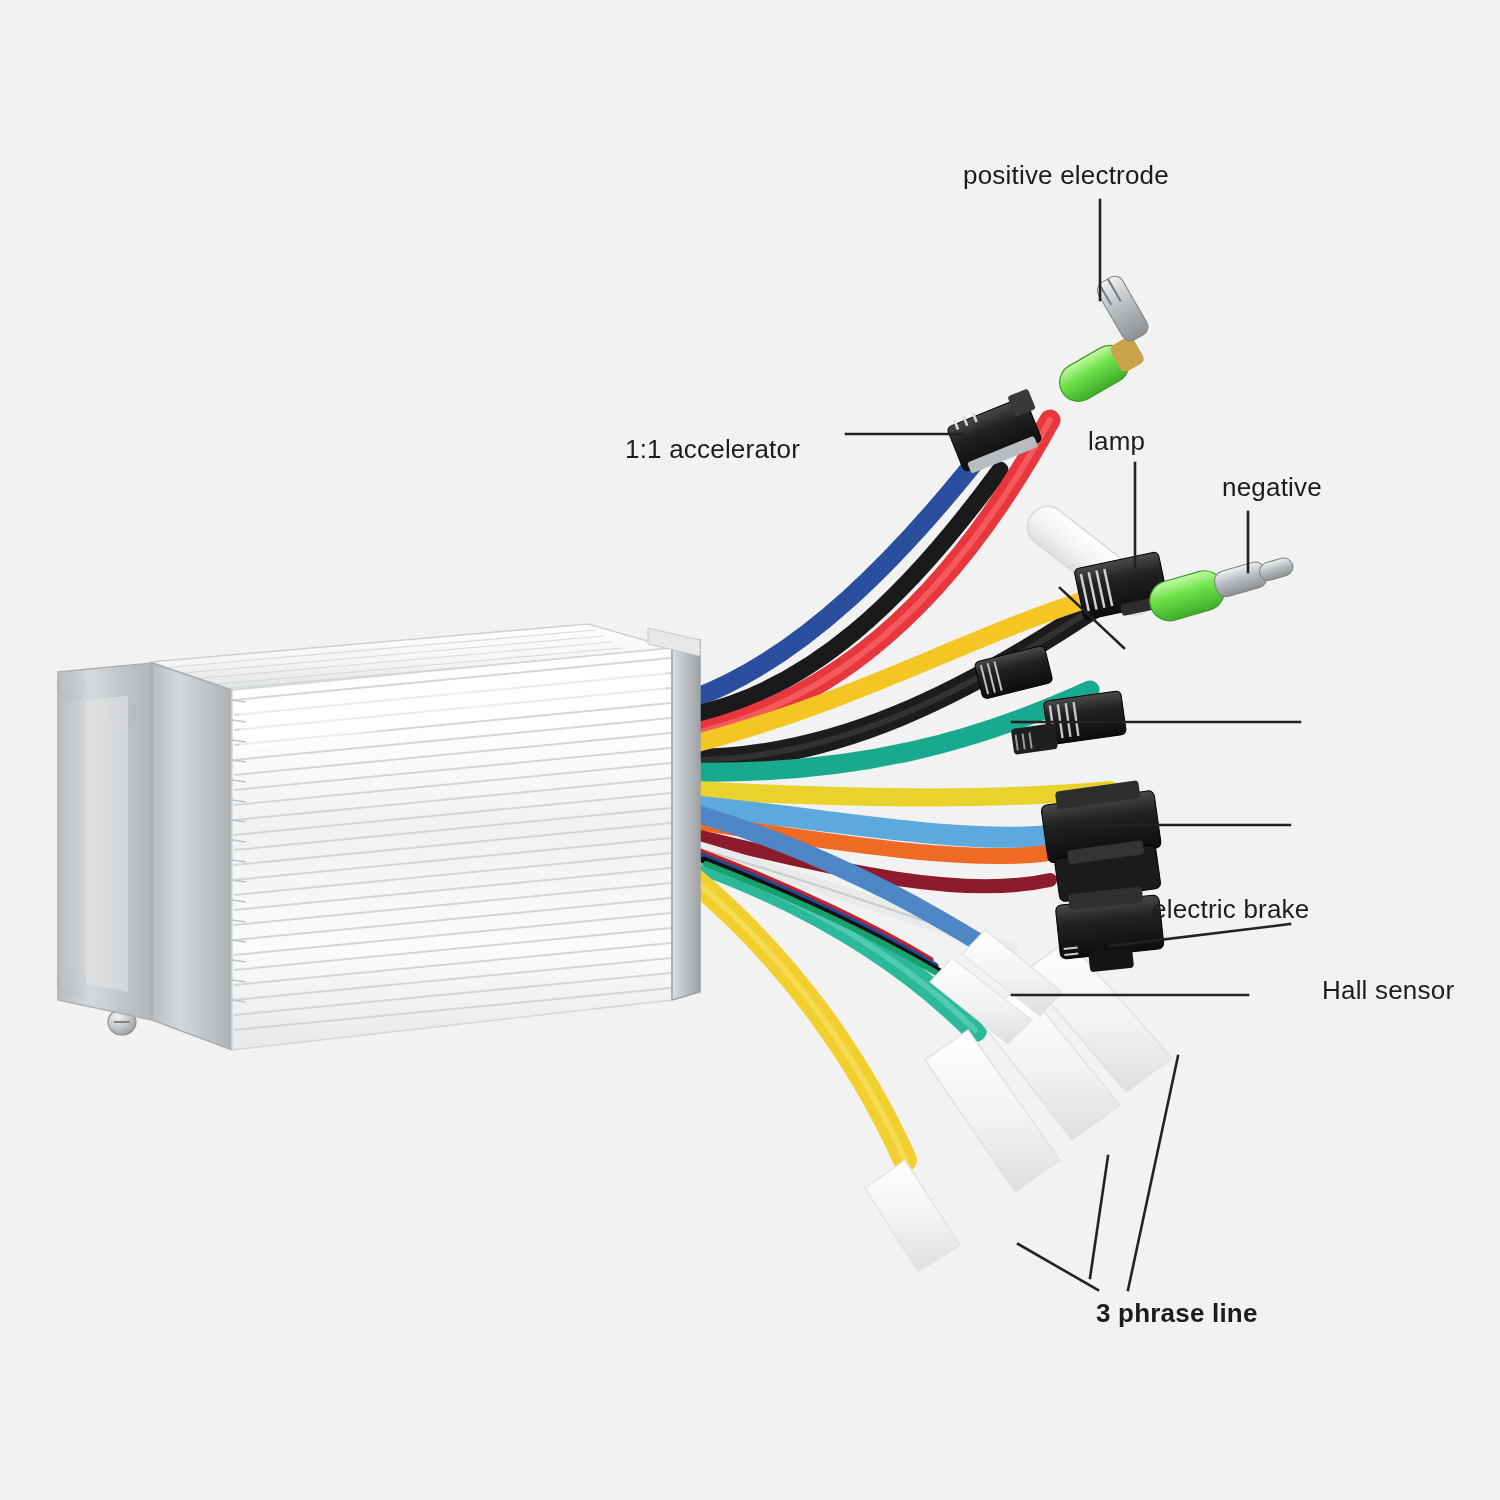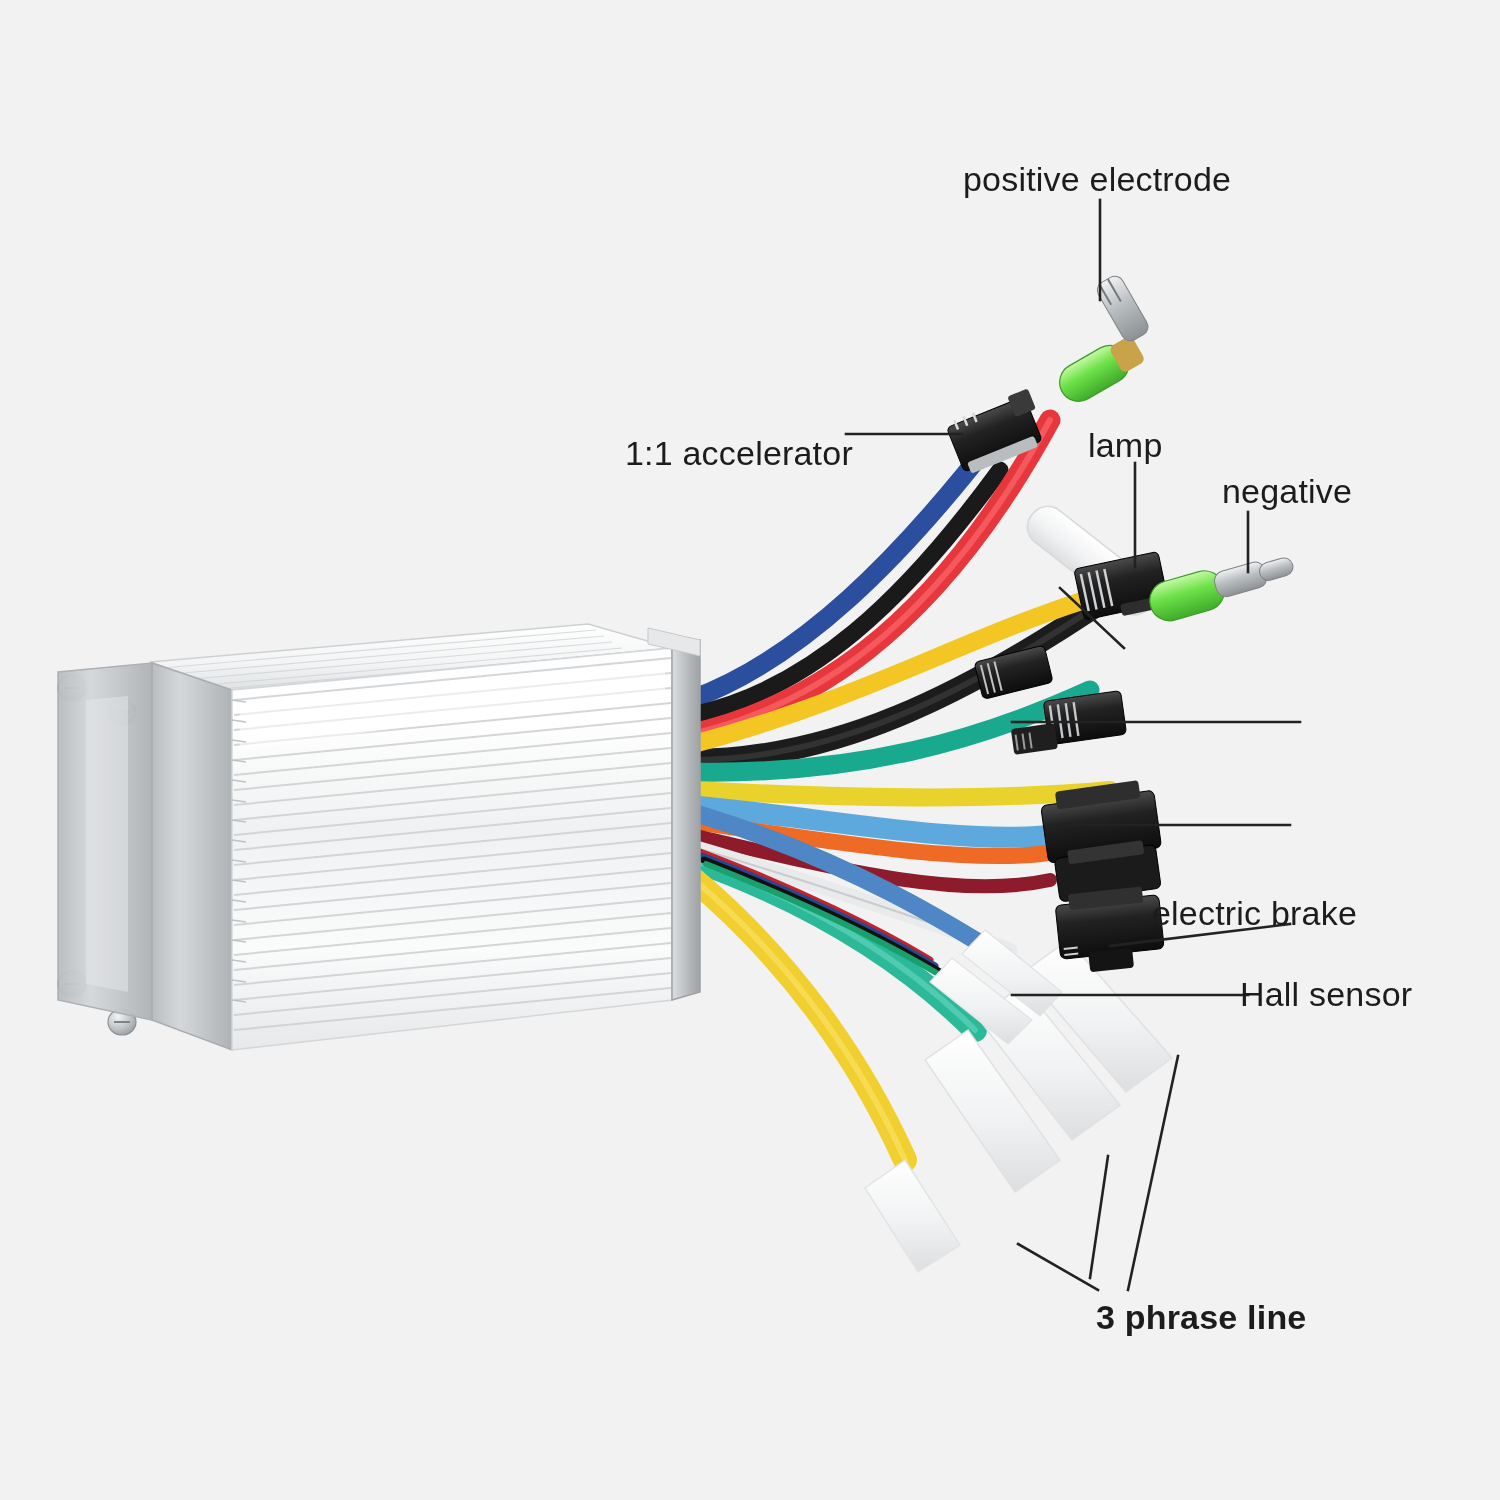--- a/index.html
+++ b/index.html
@@ -18,21 +18,21 @@
   #art {
     position: absolute;
     left: 0; top: 0;
     width: 1500px;
     height: 1500px;
   }
   .lbl {
     position: absolute;
     color: #1c1c1c;
     font-family: "Liberation Sans", sans-serif;
-    font-size: 34px;
+    font-size: 26px;
     font-weight: 400;
     letter-spacing: 0.2px;
     white-space: nowrap;
     line-height: 1;
   }
 </style>
 </head>
 <body>
 
 <div id="stage" style="background: rgb(242, 242, 242);">
@@ -314,16 +314,16 @@
       <path d="M1108,1156 L1090,1278"></path>
       <path d="M1018,1244 L1098,1290"></path>
     </g>
   </svg>
 
   <div class="lbl" style="left:963px; top:162px;">positive electrode</div>
   <div class="lbl" style="left:625px; top:412px;margin-top:24px;">1:1 accelerator</div>
   <div class="lbl" style="left:1088px; top:428px;">lamp</div>
   <div class="lbl" style="left:1222px; top:474px;">negative</div>
   <div class="lbl" style="left:1152px; top:896px;">electric brake</div>
-  <div class="lbl" style="left:1240px; top:977px;">Hall sensor</div>
+  <div class="lbl" style="left:1322px; top:977px;">Hall sensor</div>
   <div class="lbl" style="left:1096px; top:1300px;font-weight:bold;">3 phrase line</div>
 
 </div>
 
 </body></html>

